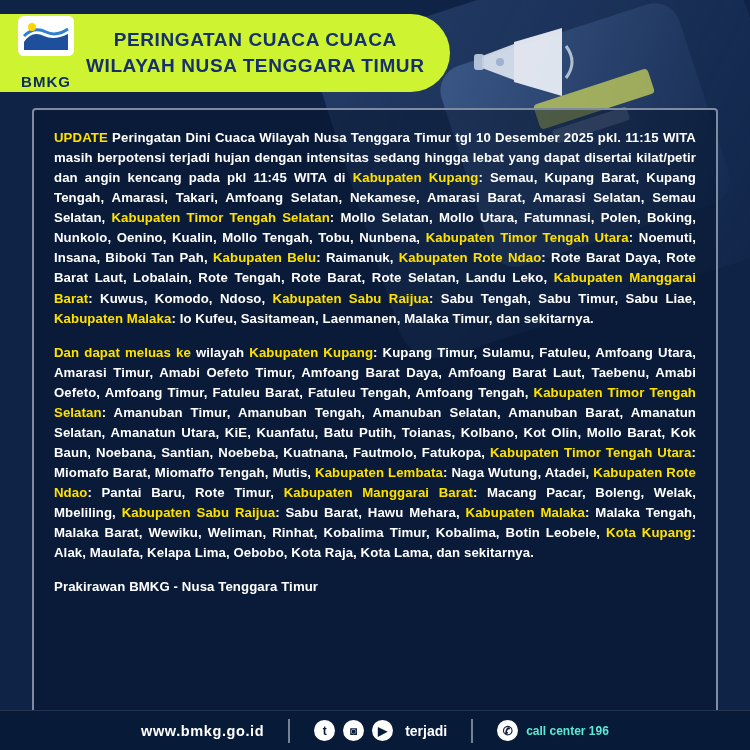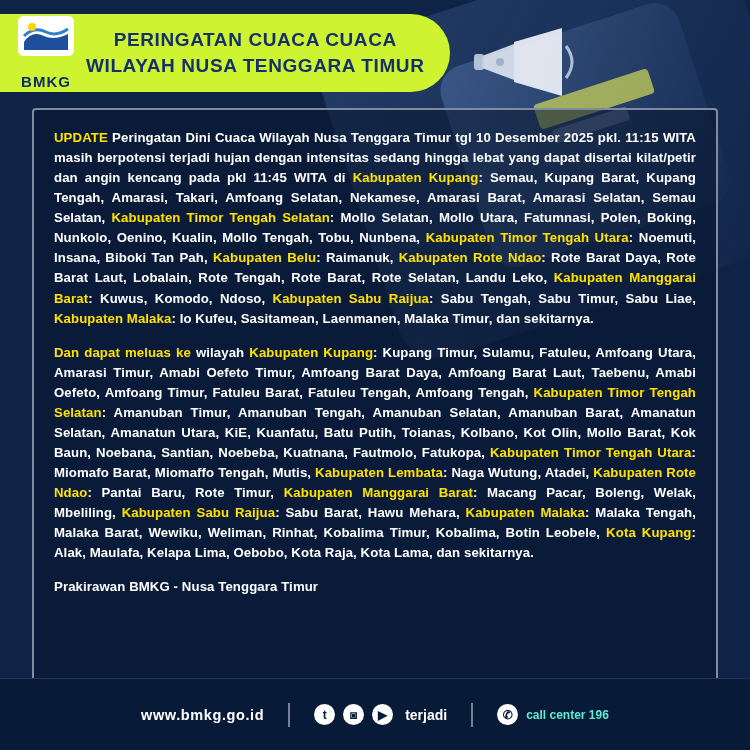--- a/index.html
+++ b/index.html
@@ -151,21 +151,21 @@
   .hl { color: #ffe100; }
   .para.closing { color: #ffe100; margin-bottom: 16px; }
   .para.signature { color: #ffffff; font-weight: bold; margin-bottom: 16px; }
 
   
   .footer {
     position: absolute;
     left: 0;
     bottom: 0;
     width: 750px;
-    height: 72px;
+    height: 40px;
     background: #071a38;
     border-top: 1px solid rgba(255,255,255,0.12);
     display: flex;
     align-items: center;
     justify-content: center;
     gap: 14px;
   }
   .footer .site {
     color: #ffffff;
     font-size: 14.5px;

